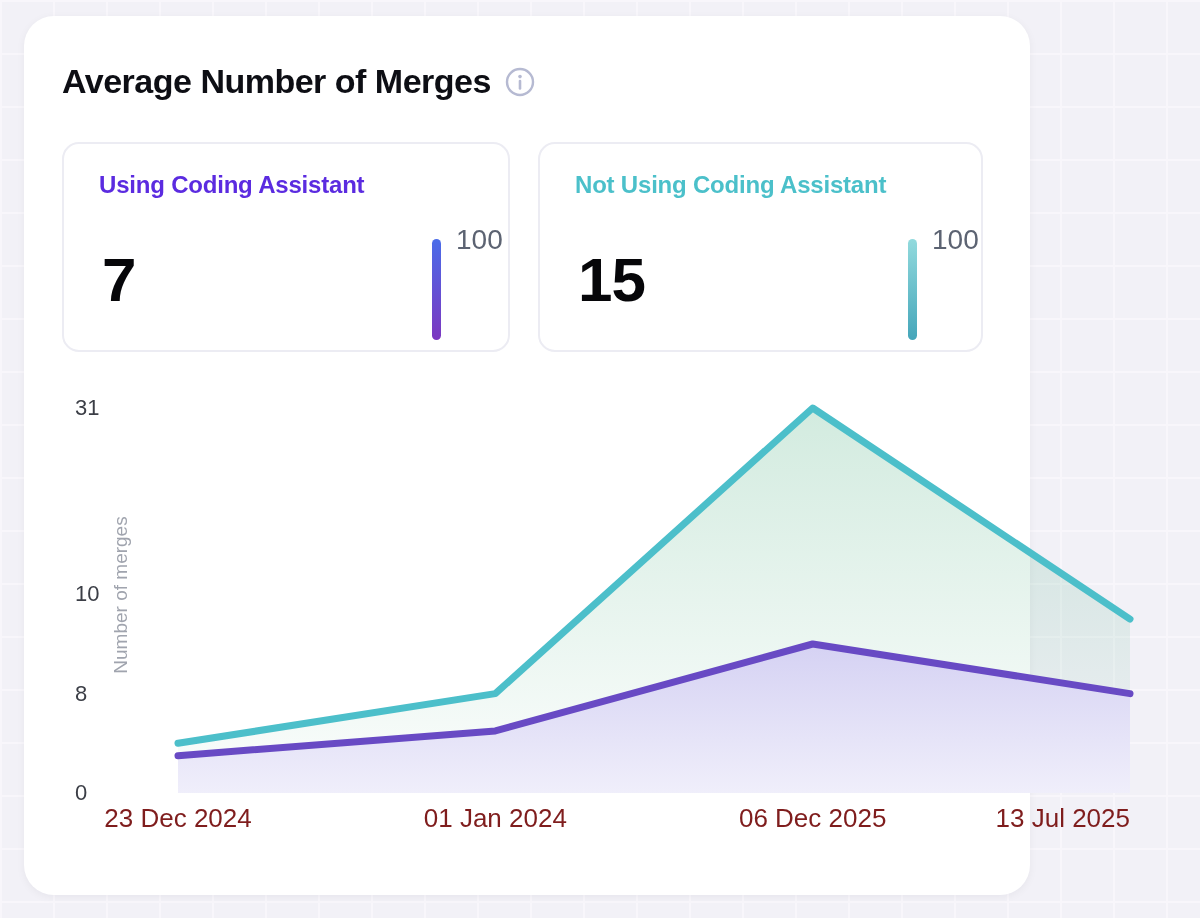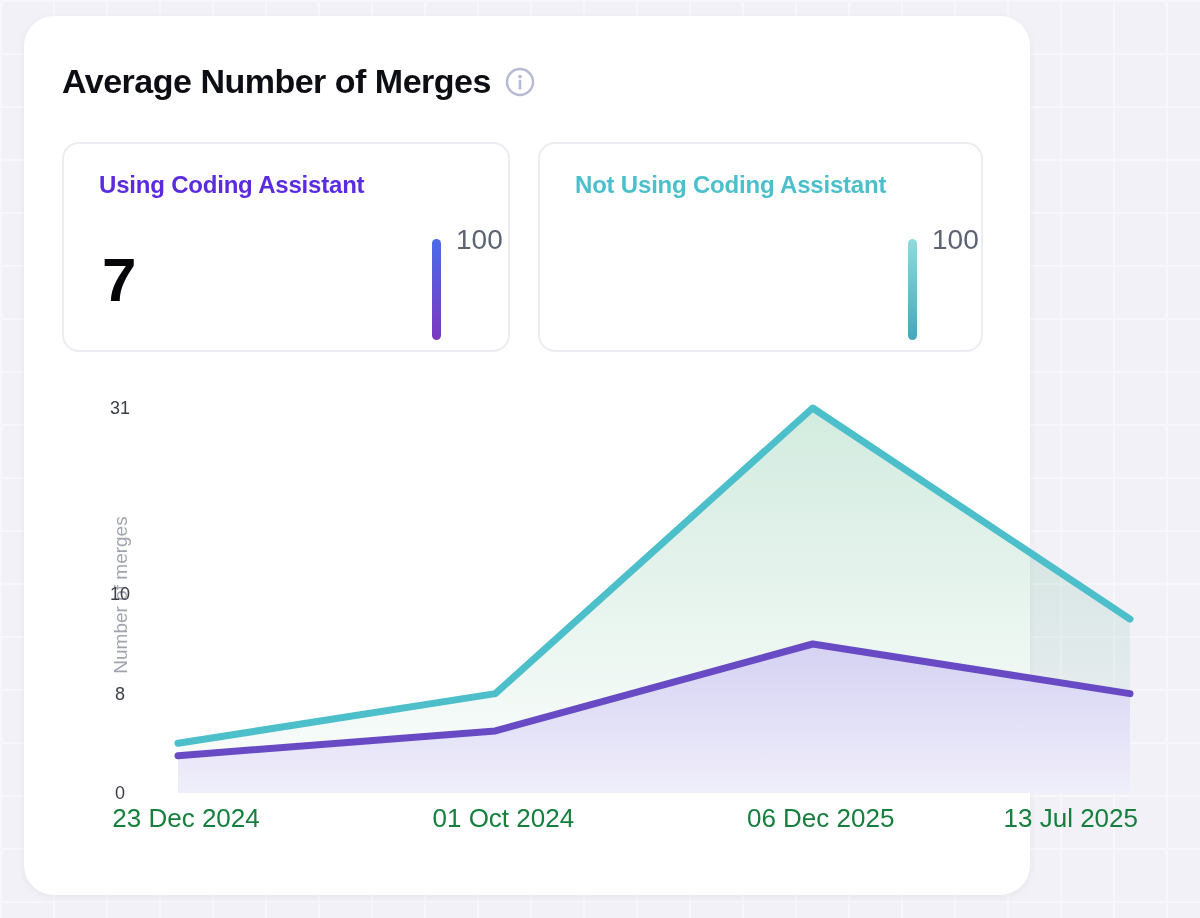--- a/index.html
+++ b/index.html
@@ -77,33 +77,32 @@
     font-size: 28px;
     color: #5c6372;
   }
 
   
   .chart-wrap { position: absolute; left: 0; top: 0; width: 1152px; height: 879px; }
   .chart-svg { position: absolute; left: 154px; top: 392px; overflow: visible; }
   .y-tick {
     position: absolute;
     width: 90px;
-    text-align: center;
-    font-size: 18px;
+    text-align: left;
+    font-size: 22px;
     color: #3b3e46;
     line-height: 32px;
     height: 32px;
   }
   .x-tick {
     position: absolute;
     top: 787px;
     font-size: 26px;
-    color: #15803d;
+    color: #7f1d1d;
     white-space: nowrap;
-    margin-left: 8px;
   }
   .y-axis-label {
     position: absolute;
     left: 97px; top: 579px;
     transform: translate(-50%, -50%) rotate(-90deg);
     font-size: 19px;
     color: #a0a4ae;
     white-space: nowrap;
   }
 </style>
@@ -123,35 +122,36 @@
 
   <div class="stat-card card-0">
     <div class="stat-title">Using Coding Assistant</div>
     <div class="stat-value">7</div>
     <div class="stat-bar"></div>
     <div class="stat-scale-label">100</div>
   </div>
 
   <div class="stat-card card-1">
     <div class="stat-title">Not Using Coding Assistant</div>
+    <div class="stat-value">15</div>
     <div class="stat-bar"></div>
     <div class="stat-scale-label">100</div>
   </div>
 
   <div class="chart-wrap">
     <div class="y-axis-label">Number of merges</div>
     <div id="y-ticks">
         <div class="y-tick" style="left: 51px; top: 761px;">0</div>
         <div class="y-tick" style="left: 51px; top: 661.645px;">8</div>
         <div class="y-tick" style="left: 51px; top: 562.29px;">10</div>
         <div class="y-tick" style="left: 51px; top: 376px;">31</div>
       </div>
     <div id="x-ticks">
         <div class="x-tick" style="left: 154px; transform: translateX(-50%);">23 Dec 2024</div>
-        <div class="x-tick" style="left: 471.333px; transform: translateX(-50%);">01 Oct 2024</div>
+        <div class="x-tick" style="left: 471.333px; transform: translateX(-50%);">01 Jan 2024</div>
         <div class="x-tick" style="left: 788.667px; transform: translateX(-50%);">06 Dec 2025</div>
         <div class="x-tick" style="left: 1106px; transform: translateX(-100%);">13 Jul 2025</div>
       </div>
     <svg id="chart" class="chart-svg" width="952" height="385" viewBox="0 0 952 385">
       <defs>
         <linearGradient id="tealFill" x1="0" y1="0" x2="0" y2="1">
           <stop offset="0" id="tealStop0" stop-color="rgba(77,175,128,0.25)"></stop>
           <stop offset="1" id="tealStop1" stop-color="rgba(77,175,128,0.02)"></stop>
         </linearGradient>
         <linearGradient id="purpleFill" x1="0" y1="0" x2="0" y2="1">

